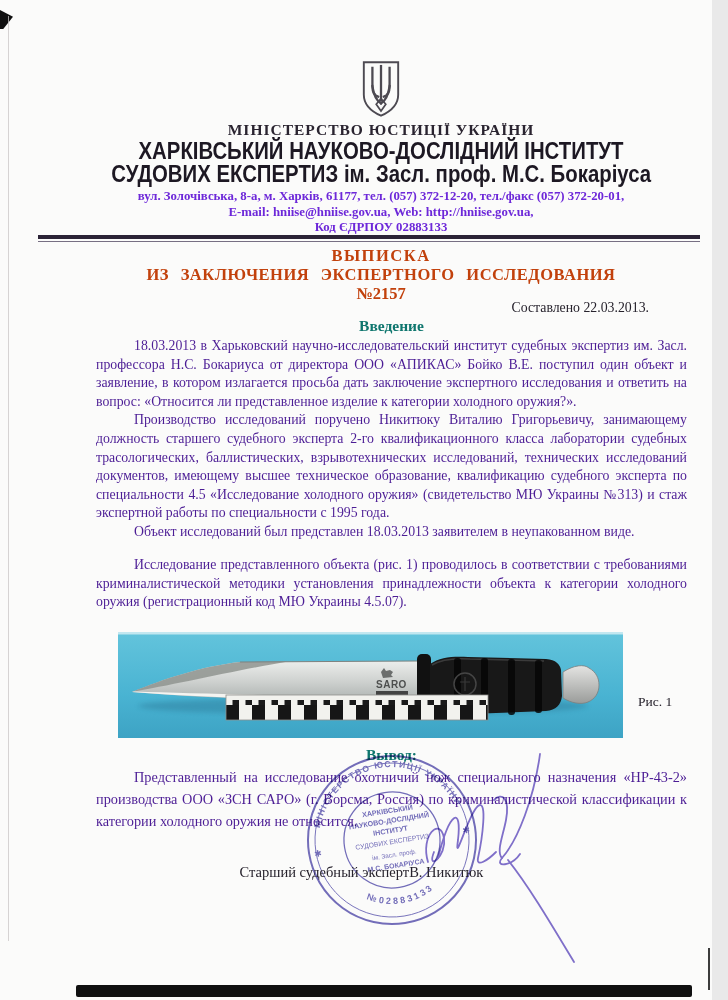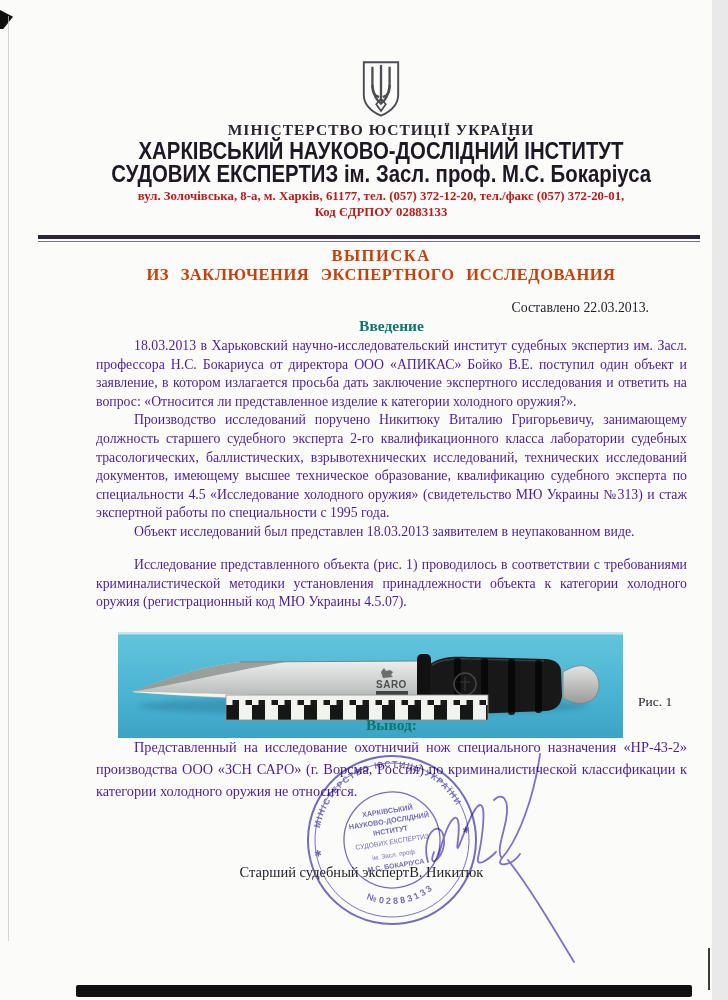--- a/index.html
+++ b/index.html
@@ -10,34 +10,34 @@
                clip-path:polygon(0 0,100% 35%,25% 100%,0 100%);}
   .left-edge-line{position:absolute;left:8px;top:16px;width:1px;height:925px;background:#c9c6c6;opacity:.75;}
   .right-edge-mark{position:absolute;right:2px;top:948px;width:2px;height:42px;background:#3c3c3c;}
   .bottom-bar{position:absolute;left:76px;top:985px;width:616px;height:12px;background:#101010;border-radius:2px;}
   
   .header{position:absolute;left:50px;right:0;top:60px;text-align:center;}
   .emblem{display:block;margin:0 auto 3px auto;}
   .ministry{font-size:15.5px;font-weight:bold;letter-spacing:1px;color:#2a2430;}
   .inst{font-family:"Liberation Sans",sans-serif;font-weight:bold;font-size:21px;line-height:23px;color:#1d1823;}
   .inst > span{display:inline-block;transform:scale(.97,1.12);}
-  .addr{font-size:12.8px;font-weight:bold;line-height:15.5px;color:#b91c1c;margin-top:4px;}
+  .addr{font-size:12.8px;font-weight:bold;line-height:15.5px;color:#6d28d9;margin-top:4px;}
   .rule-thick{position:absolute;left:38px;top:235px;width:662px;height:4px;background:#2b2336;}
   .rule-thin{position:absolute;left:38px;top:241px;width:662px;height:1px;background:#776f83;}
   
   .title-block{position:absolute;left:50px;right:0;top:246px;text-align:center;font-weight:bold;color:#c2410c;}
   .title-line1{font-size:16.5px;letter-spacing:1.5px;line-height:19px;}
   .title-line2{font-size:16.5px;word-spacing:7px;letter-spacing:.5px;line-height:19px;}
   .title-line3{font-size:16.5px;line-height:19px;}
   .date-note{position:absolute;right:63px;top:300px;font-size:13.8px;color:#26222c;}
   
   .section{position:absolute;left:96px;width:591px;}
   .sec-intro{top:317px;}
   .sec-research{top:556px;}
-  .sec-conclusion{top:716px;}
+  .sec-conclusion{top:746px;}
   .sec-h{text-align:center;font-weight:bold;font-size:15.5px;margin:0 0 2px 0;color:#0f766e;}
   .para{font-size:13.8px;line-height:18.6px;text-align:justify;text-indent:38px;margin:0;color:#4c1d95;}
   .sec-conclusion .para{font-size:14.3px;line-height:22px;}
   
   .photo{position:absolute;left:118px;top:632px;width:505px;height:106px;}
   .fig-caption{position:absolute;left:638px;top:694px;font-size:13.5px;color:#26222c;}
   
   .sig-row{position:absolute;left:96px;top:864px;width:531px;display:flex;justify-content:center;
            font-size:14.5px;color:#26222c;}
   
@@ -65,28 +65,30 @@
         <path d="M22,6 V42"></path>
         <path d="M13,27 Q15,41 22,45"></path>
         <path d="M31,27 Q29,41 22,45"></path>
       </g>
       <path d="M22,40 L17,46 L22,53 L27,46 Z" fill="none" stroke="#4d4a52" stroke-width="1.8"></path>
     </svg>
     <div class="ministry">МІНІСТЕРСТВО ЮСТИЦІЇ УКРАЇНИ</div>
     <div class="inst"><span>ХАРКІВСЬКИЙ НАУКОВО-ДОСЛІДНИЙ ІНСТИТУТ</span></div>
     <div class="inst"><span>СУДОВИХ ЕКСПЕРТИЗ ім. Засл. проф. М.С. Бокаріуса</span></div>
     <div class="addr">вул. Золочівська, 8-а, м. Харків, 61177, тел. (057) 372-12-20, тел./факс (057) 372-20-01,</div>
+    <div class="addr" style="margin-top:0;">E-mail: hniise@hniise.gov.ua, Web: http://hniise.gov.ua,</div>
     <div class="addr" style="margin-top:0;">Код ЄДРПОУ 02883133</div>
   </div>
   <div class="rule-thick"></div>
   <div class="rule-thin"></div>
 
   <div class="title-block">
     <div class="title-line1">ВЫПИСКА</div>
     <div class="title-line2">ИЗ ЗАКЛЮЧЕНИЯ ЭКСПЕРТНОГО ИССЛЕДОВАНИЯ</div>
+    <div class="title-line3">№2157</div>
   </div>
   <div class="date-note">Составлено 22.03.2013.</div>
 
   <div class="section sec-intro">
     <h3 class="sec-h">Введение</h3>
     <p class="para">18.03.2013 в Харьковский научно-исследовательский институт судебных экспертиз им. Засл. профессора Н.С. Бокариуса от директора ООО «АПИКАС» Бойко В.Е. поступил один объект и заявление, в котором излагается просьба дать заключение экспертного исследования и ответить на вопрос: «Относится ли представленное изделие к категории холодного оружия?».</p>
     <p class="para">Производство исследований поручено Никитюку Виталию Григорьевичу, занимающему должность старшего судебного эксперта 2-го квалификационного класса лаборатории судебных трасологических, баллистических, взрывотехнических исследований, технических исследований документов, имеющему высшее техническое образование, квалификацию судебного эксперта по специальности 4.5 «Исследование холодного оружия» (свидетельство МЮ Украины №313) и стаж экспертной работы по специальности с 1995 года.</p>
     <p class="para">Объект исследований был представлен 18.03.2013 заявителем в неупакованном виде.</p>
   </div>
 

